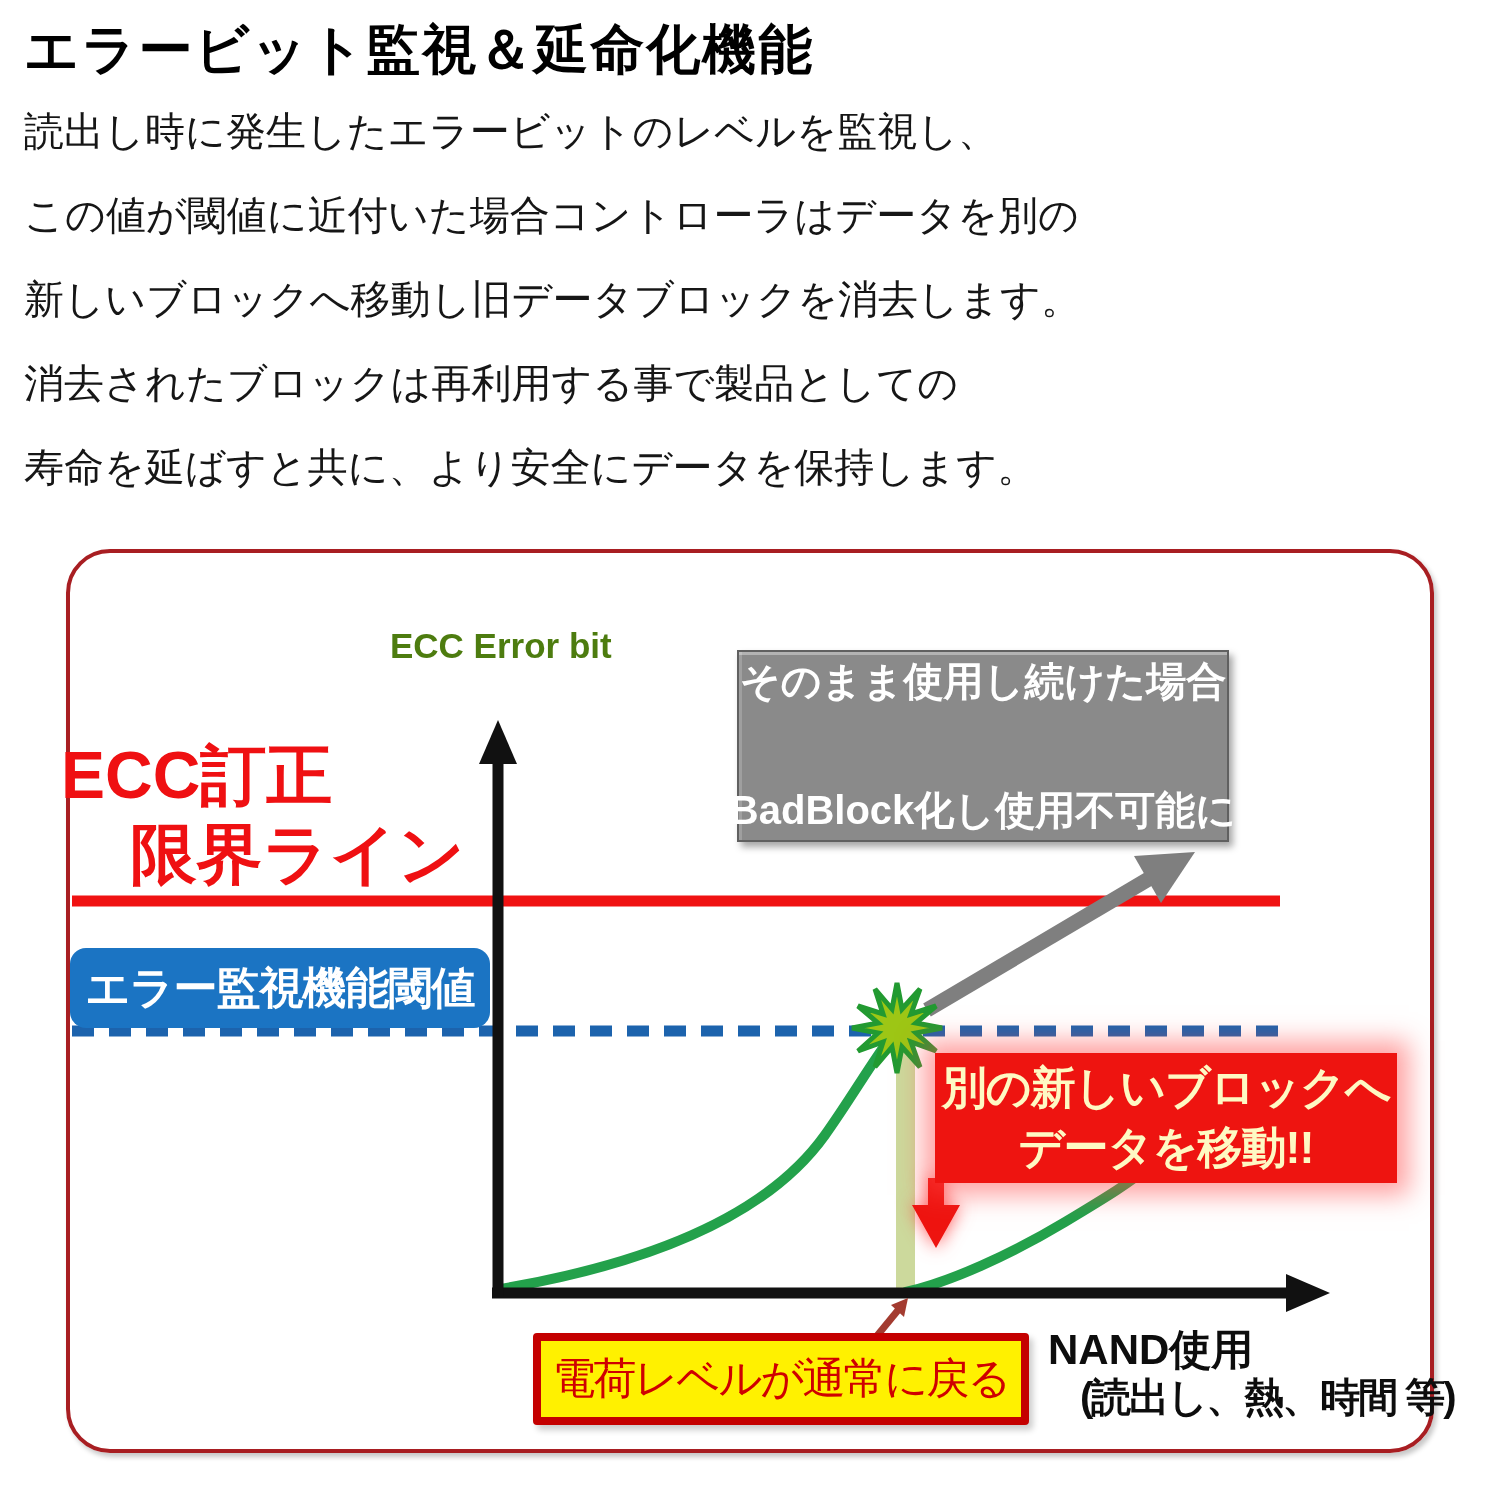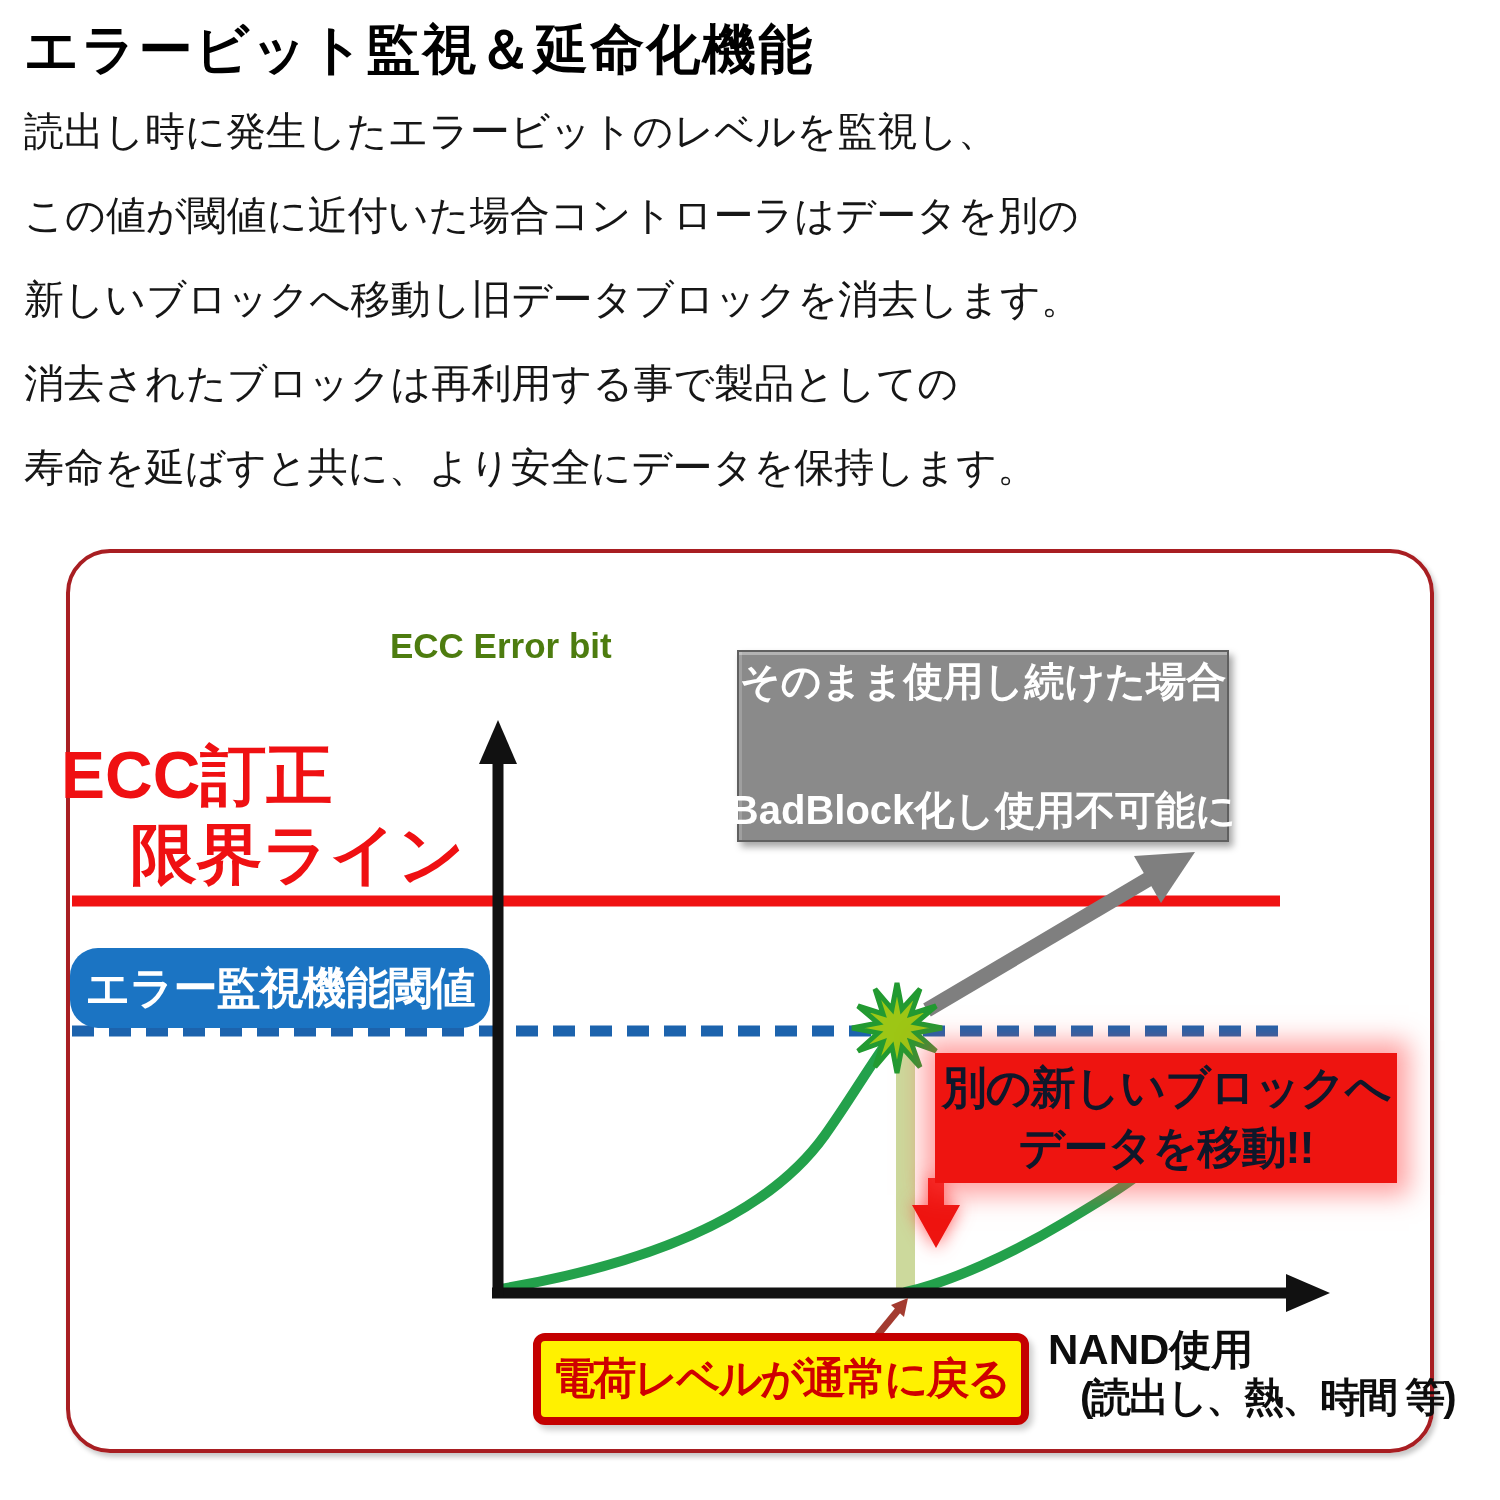--- a/index.html
+++ b/index.html
@@ -43,38 +43,38 @@
 
   #gray-box{
     left:737px;top:650px;width:492px;height:192px;background:#8a8a8a;
     border:2px solid #606060;box-sizing:border-box;
     box-shadow:inset 0 3px 0 rgba(255,255,255,.35), inset 3px 0 0 rgba(255,255,255,.18), 4px 5px 7px rgba(0,0,0,.35);
     display:flex;flex-direction:column;justify-content:space-between;align-items:center;
     color:#ffffff;font-weight:800;font-size:40px;line-height:59px;white-space:nowrap;
   }
 
   #blue-box{
-    left:70px;top:948px;width:420px;height:80px;background:#1b74c3;border-radius:28px;
+    left:70px;top:948px;width:420px;height:80px;background:#1b74c3;border-radius:16px;
     display:flex;justify-content:center;align-items:center;
     color:#ffffff;font-weight:800;font-size:44px;white-space:nowrap;letter-spacing:-1px;
   }
 
   #red-box{
     left:935px;top:1053px;width:462px;height:130px;background:#ee1410;
     box-shadow:0 0 24px 12px rgba(255,70,70,.5);
     display:flex;flex-direction:column;justify-content:center;align-items:center;
-    color:#0f172a;font-weight:800;font-size:45px;line-height:60px;white-space:nowrap;letter-spacing:-1px;
+    color:#fef9c3;font-weight:800;font-size:45px;line-height:60px;white-space:nowrap;letter-spacing:-1px;
   }
 
   #yellow-box{
     left:533px;top:1333px;width:496px;height:92px;background:#fff100;
-    border:8px solid #c40000;border-radius:12px;box-sizing:border-box;
+    border:8px solid #c40000;border-radius:4px;box-sizing:border-box;
     box-shadow:4px 5px 6px rgba(0,0,0,.2);
     display:flex;justify-content:center;align-items:center;
-    color:#cf0000;font-weight:700;font-size:43px;white-space:nowrap;letter-spacing:-2px;
+    color:#cf0000;font-weight:400;font-size:43px;white-space:nowrap;letter-spacing:-2px;
   }
 
   #nand-label{
     left:1048px;top:1326px;color:#0d0d0d;font-weight:800;white-space:nowrap;
   }
   #nand-label .l1{font-size:42px;line-height:48px;}
   #nand-label .l2{font-size:40px;line-height:46px;letter-spacing:-2px;margin-left:32px;}
 </style>
 </head>
 <body>

